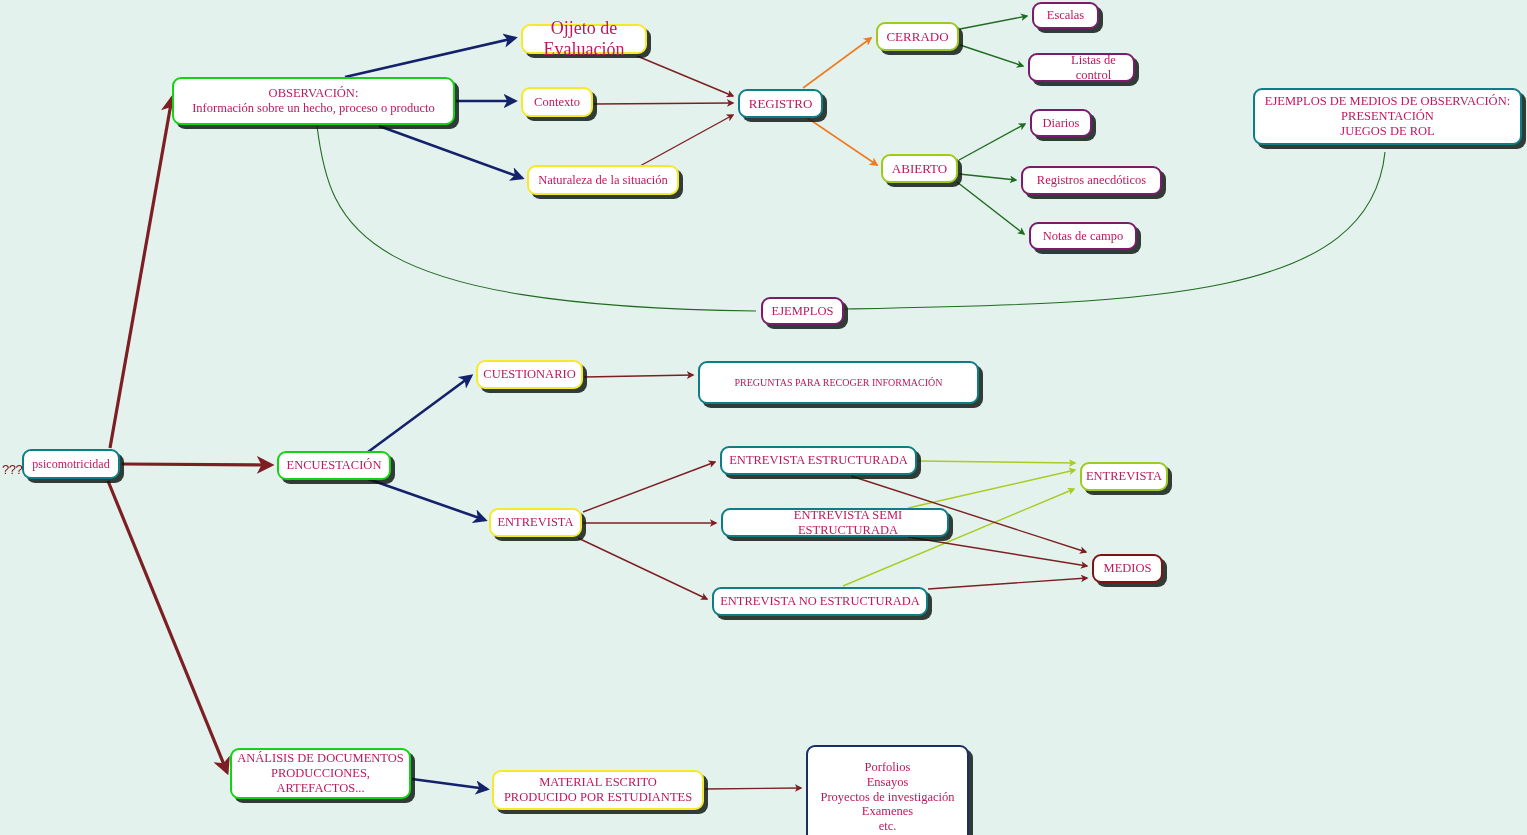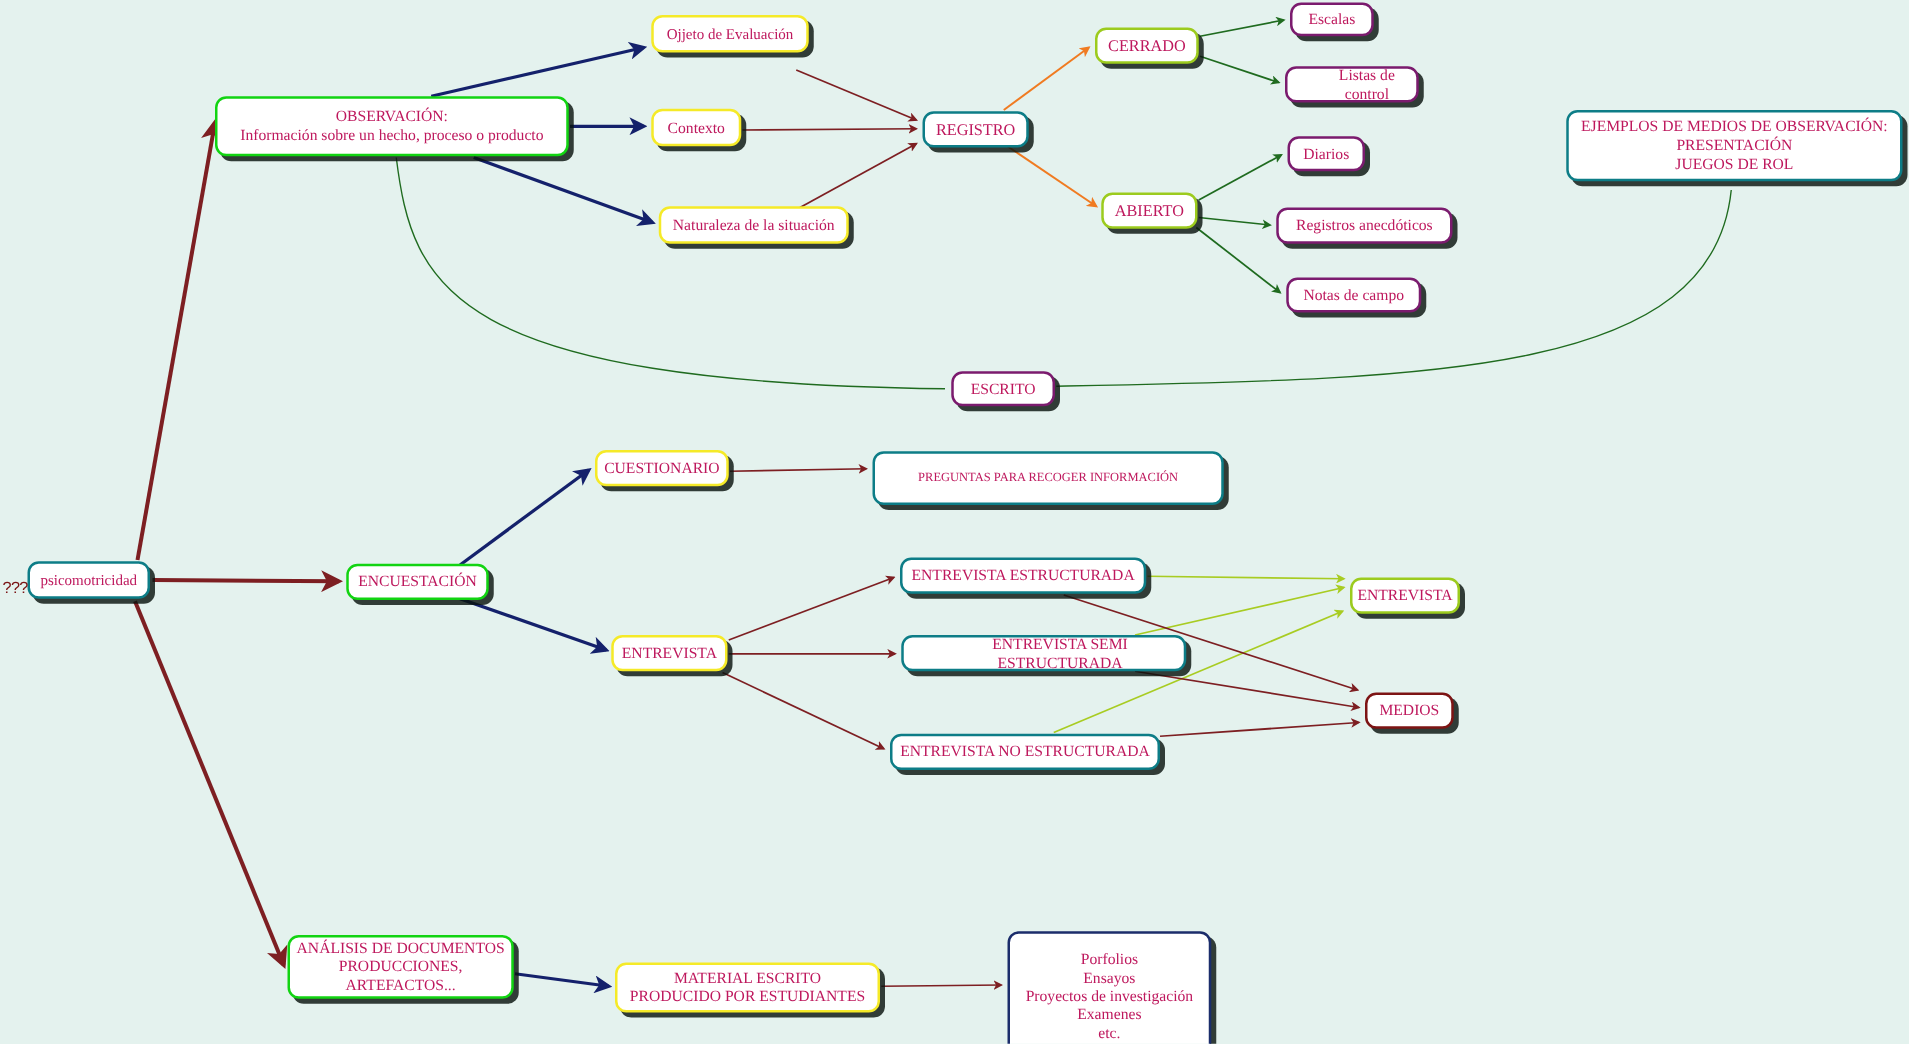--- a/index.html
+++ b/index.html
@@ -90,35 +90,35 @@
       <path d="M 851 476 L 1086 552" fill="none" stroke="#7d1f22" stroke-width="1.4" marker-end="url(#ah-darkred)"></path>
       <path d="M 908 537 L 1087 566" fill="none" stroke="#7d1f22" stroke-width="1.4" marker-end="url(#ah-darkred)"></path>
       <path d="M 928 589 L 1087 578" fill="none" stroke="#7d1f22" stroke-width="1.4" marker-end="url(#ah-darkred)"></path>
       <path d="M 412 779 L 487 789" fill="none" stroke="#14216b" stroke-width="2.6" marker-end="url(#ah-navy)"></path>
       <path d="M 705 789 L 801 788" fill="none" stroke="#7d1f22" stroke-width="1.4" marker-end="url(#ah-darkred)"></path>
     </svg>
   <div id="nodes">
       <div class="node" style="left: 22px; top: 449px; width: 98px; height: 30px; font-size: 12px; border-color: rgb(13, 125, 135);">psicomotricidad</div>
       <div class="node" style="left: 172px; top: 77px; width: 283px; height: 48px; font-size: 12.5px; border-color: rgb(18, 212, 18);">OBSERVACIÓN:
 Información sobre un hecho, proceso o producto</div>
-      <div class="node" style="left: 521px; top: 12px; width: 126px; height: 30px; font-size: 12px; border-color: rgb(245, 234, 40);">Ojjeto de Evaluación</div>
+      <div class="node" style="left: 521px; top: 24px; width: 126px; height: 30px; font-size: 18px; border-color: rgb(245, 234, 40);">Ojjeto de Evaluación</div>
       <div class="node" style="left: 521px; top: 87px; width: 72px; height: 30px; font-size: 12.5px; border-color: rgb(245, 234, 40);">Contexto</div>
       <div class="node" style="left: 527px; top: 165px; width: 152px; height: 30px; font-size: 12.5px; border-color: rgb(245, 234, 40);">Naturaleza de la situación</div>
       <div class="node" style="left: 738px; top: 89px; width: 85px; height: 29px; font-size: 13px; border-color: rgb(13, 125, 135);">REGISTRO</div>
       <div class="node" style="left: 876px; top: 22px; width: 83px; height: 29px; font-size: 13px; border-color: rgb(156, 203, 30);">CERRADO</div>
       <div class="node" style="left: 881px; top: 154px; width: 77px; height: 29px; font-size: 13px; border-color: rgb(156, 203, 30);">ABIERTO</div>
       <div class="node" style="left: 1032px; top: 2px; width: 67px; height: 27px; font-size: 12.5px; border-color: rgb(123, 27, 110);">Escalas</div>
       <div class="node" style="left: 1028px; top: 53px; width: 107px; height: 29px; font-size: 12.5px; border-color: rgb(123, 27, 110); padding-left: 24px;">Listas de control</div>
       <div class="node" style="left: 1030px; top: 109px; width: 62px; height: 28px; font-size: 12.5px; border-color: rgb(123, 27, 110);">Diarios</div>
       <div class="node" style="left: 1021px; top: 166px; width: 141px; height: 29px; font-size: 12.5px; border-color: rgb(123, 27, 110);">Registros anecdóticos</div>
       <div class="node" style="left: 1029px; top: 222px; width: 108px; height: 28px; font-size: 12.5px; border-color: rgb(123, 27, 110);">Notas de campo</div>
       <div class="node" style="left: 1253px; top: 88px; width: 269px; height: 57px; font-size: 12.5px; border-color: rgb(13, 125, 135);">EJEMPLOS DE MEDIOS DE OBSERVACIÓN:
 PRESENTACIÓN
 JUEGOS DE ROL</div>
-      <div class="node" style="left: 761px; top: 297px; width: 83px; height: 28px; font-size: 12.5px; border-color: rgb(123, 27, 110);">ESCRITO</div>
+      <div class="node" style="left: 761px; top: 297px; width: 83px; height: 28px; font-size: 12.5px; border-color: rgb(123, 27, 110);">EJEMPLOS</div>
       <div class="node" style="left: 277px; top: 451px; width: 114px; height: 29px; font-size: 12.5px; border-color: rgb(18, 212, 18);">ENCUESTACIÓN</div>
       <div class="node" style="left: 476px; top: 360px; width: 107px; height: 29px; font-size: 12.5px; border-color: rgb(245, 234, 40);">CUESTIONARIO</div>
       <div class="node" style="left: 698px; top: 361px; width: 281px; height: 43px; font-size: 10px; border-color: rgb(13, 125, 135);">PREGUNTAS PARA RECOGER INFORMACIÓN</div>
       <div class="node" style="left: 489px; top: 508px; width: 93px; height: 29px; font-size: 12.5px; border-color: rgb(245, 234, 40);">ENTREVISTA</div>
       <div class="node" style="left: 720px; top: 446px; width: 197px; height: 29px; font-size: 12.5px; border-color: rgb(13, 125, 135);">ENTREVISTA ESTRUCTURADA</div>
       <div class="node" style="left: 721px; top: 508px; width: 228px; height: 29px; font-size: 12.5px; border-color: rgb(13, 125, 135); padding-left: 26px;">ENTREVISTA SEMI ESTRUCTURADA</div>
       <div class="node" style="left: 712px; top: 587px; width: 216px; height: 29px; font-size: 12.5px; border-color: rgb(13, 125, 135);">ENTREVISTA NO ESTRUCTURADA</div>
       <div class="node" style="left: 1080px; top: 462px; width: 88px; height: 29px; font-size: 12.5px; border-color: rgb(156, 203, 30);">ENTREVISTA</div>
       <div class="node" style="left: 1092px; top: 554px; width: 71px; height: 29px; font-size: 12.5px; border-color: rgb(125, 20, 20);">MEDIOS</div>
       <div class="node" style="left: 230px; top: 748px; width: 181px; height: 51px; font-size: 12.5px; border-color: rgb(18, 212, 18);">ANÁLISIS DE DOCUMENTOS

